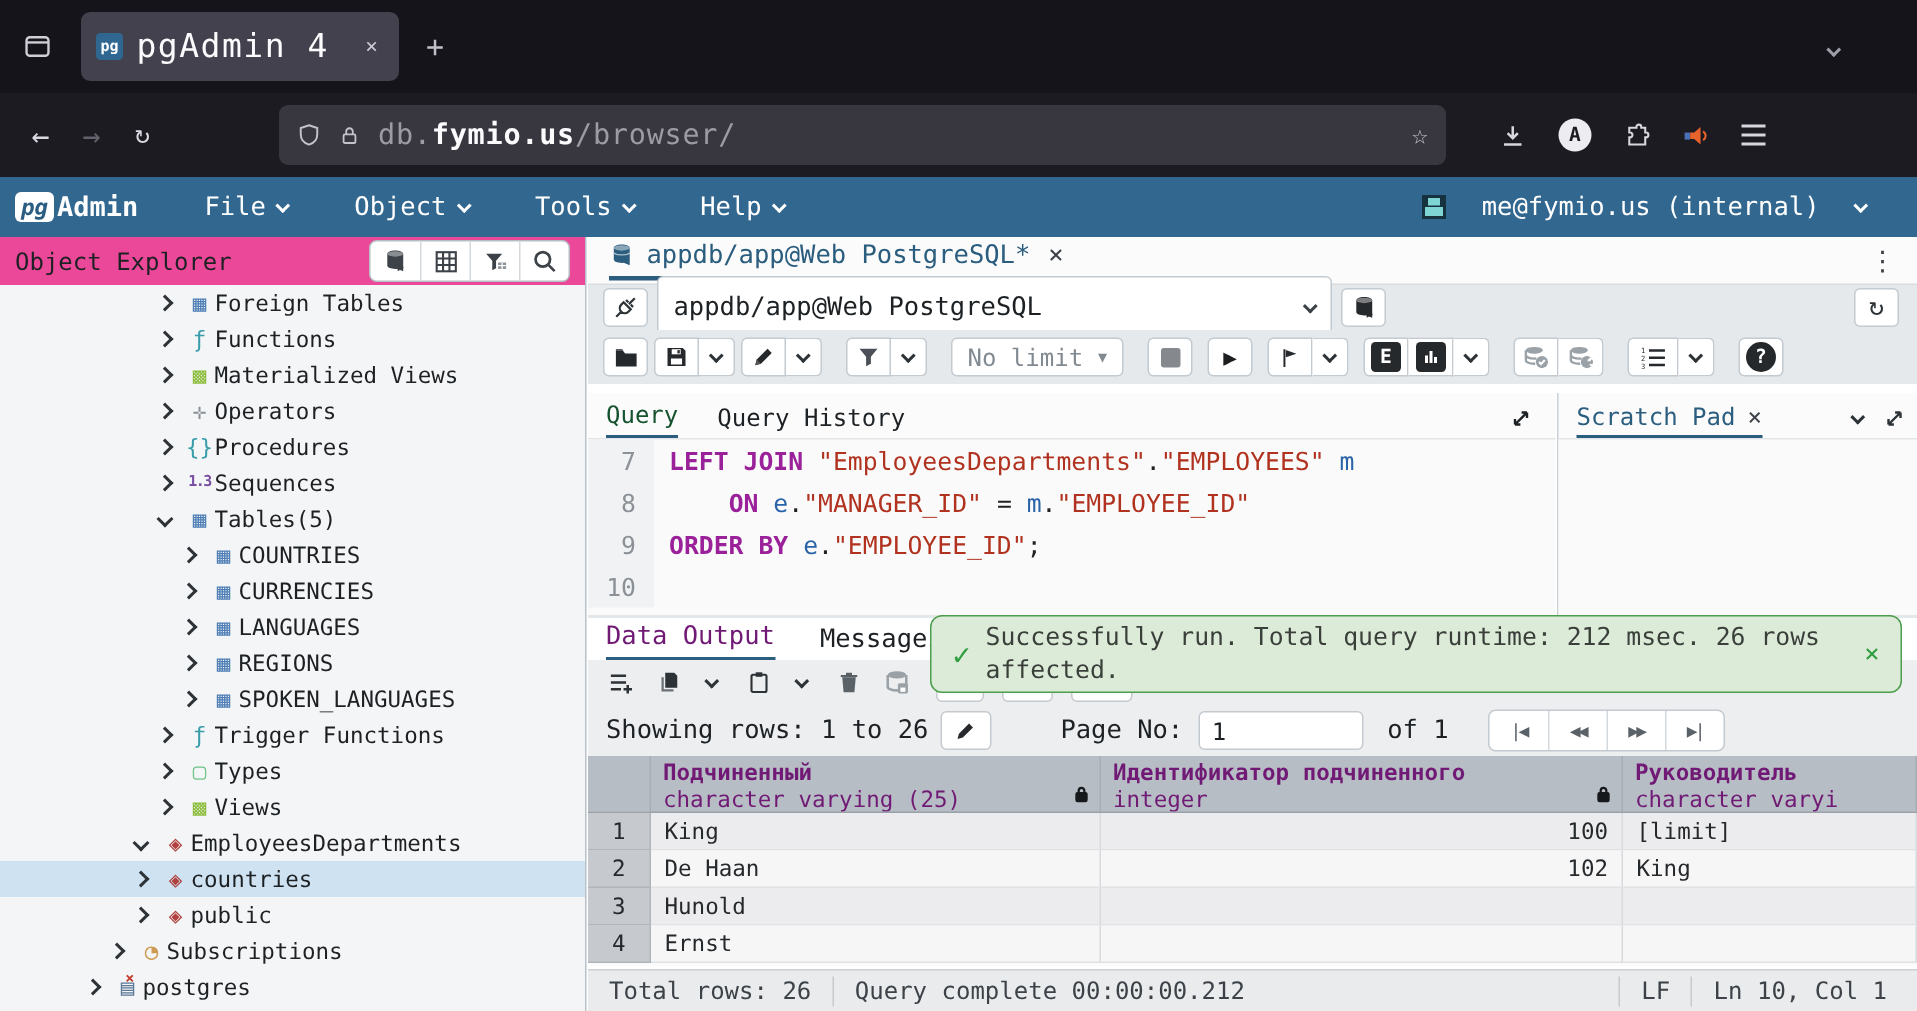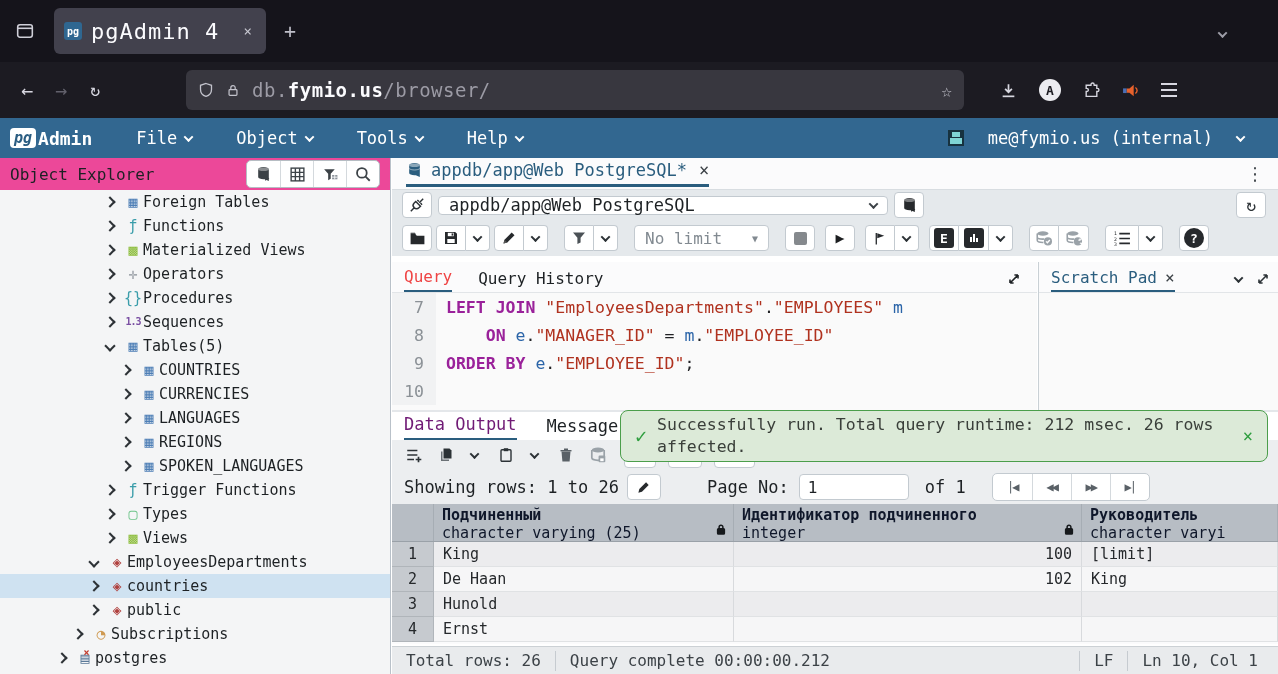--- a/index.html
+++ b/index.html
@@ -65,42 +65,42 @@
 
   
   #main { left:392px; top:158px; width:886px; height:516px; background:#fff; }
   #qt-tabbar { position:absolute; left:0; top:0; width:886px; height:32px; background:#fbfbfc; border-bottom:1px solid #d8dde1; display:flex; align-items:center; }
   #qt-tab { margin-left:14px; display:flex; align-items:center; gap:8px; padding-bottom:4px; border-bottom:3px solid #2a5d7e; color:#2a5d7e; font-size:17px; }
   #qt-tab .x { color:#3c4247; margin-left:4px; }
   #kebab { margin-left:auto; margin-right:14px; color:#3c4247; font-size:18px; }
 
   #connbar { position:absolute; left:0; top:32px; width:886px; height:30px; background:#e5e9ec; display:flex; align-items:center; padding-left:10px; gap:6px; }
   .wbtn { background:#fff; border:1px solid #c3cad0; border-radius:4px; height:26px; display:flex; align-items:center; justify-content:center; color:#2c3236; }
-  #connsel { width:450px; height:19px; background:#fff; border:1px solid #c3cad0; border-radius:4px; display:flex; align-items:center; padding:0 10px; font-size:17px; color:#1d2124; }
+  #connsel { width:450px; height:42px; background:#fff; border:1px solid #c3cad0; border-radius:4px; display:flex; align-items:center; padding:0 10px; font-size:17px; color:#1d2124; }
   #connsel .cv { margin-left:auto; color:#3c4247; }
   #connreset { position:absolute; right:12px; top:2px; width:30px; }
   #connreset span { font-size:17px; }
 
   #toolbar { position:absolute; left:0; top:62px; width:886px; height:36px; background:#e5e9ec; display:flex; align-items:center; padding-left:10px; gap:4px; }
   .tbg { display:flex; }
   .tbg .wbtn { border-radius:0; border-left-width:0; width:30px; }
   .tbg .wbtn:first-child { border-radius:4px 0 0 4px; border-left-width:1px; }
   .tbg .wbtn:last-child { border-radius:0 4px 4px 0; }
   .tbg .wbtn.single { border-radius:4px; border-left-width:1px; }
   .tbg .wbtn.narrow { width:24px; }
-  #limitbox { width:135px; justify-content:flex-start; padding:0 10px; color:#828a91; font-size:16px; }
+  #limitbox { width:115px; justify-content:flex-start; padding:0 10px; color:#828a91; font-size:16px; }
   #limitbox .tri { margin-left:auto; color:#828a91; font-size:10px; }
   .darkbox { width:20px; height:20px; background:#26292c; border-radius:3px; color:#fff; font-weight:bold; font-size:13px; display:flex; align-items:center; justify-content:center; }
   .gapper { width:8px; }
 
   
   #editor-zone { position:absolute; left:0; top:104px; width:645px; height:148px; }
   #edtabs { height:30px; display:flex; align-items:flex-end; padding-left:12px; gap:26px; background:#fbfbfc; }
   .edtab { font-size:16px; padding-bottom:4px; color:#1d2124; }
-  .edtab.active { color:#ef4444; border-bottom:2px solid #2a5d7e; }
+  .edtab.active { color:#14532d; border-bottom:2px solid #2a5d7e; }
   #edexpand { margin-left:auto; margin-right:16px; color:#1d2124; padding-bottom:6px; }
   #code { position:relative; height:118px; background:#fafafa; border-top:1px solid #e2e5e8; }
   .cline { display:flex; height:28px; align-items:center; font-size:16.5px; }
   .cline .ln { width:44px; text-align:right; padding-right:12px; color:#8b9196; background:#f1f2f3; height:100%; display:flex; align-items:center; justify-content:flex-end; flex:none; }
   .cline .ctext { padding-left:10px; white-space:pre; }
   .kw { color:#9a219a; font-weight:bold; }
   .str { color:#b0321f; }
   .vr { color:#2a64a8; }
   .pl { color:#202124; }
 
@@ -130,21 +130,21 @@
   #pageno { margin-left:10px; width:110px; height:26px; border:1px solid #c3cad0; border-radius:4px; background:#fff; font-family:inherit; font-size:16px; padding:0 8px; color:#1d2124; }
   #oflabel { margin-left:16px; }
   #pager { margin-left:26px; display:flex; border:1px solid #c3cad0; border-radius:5px; background:#fff; }
   #pager .pbtn { width:39px; height:26px; display:flex; align-items:center; justify-content:center; color:#5a6167; font-size:12px; border-left:1px solid #d4d9dd; letter-spacing:-2px; }
   #pager .pbtn:first-child { border-left:none; }
 
   
   #grid { position:absolute; left:0; top:346px; width:886px; height:140px; background:#fbfbfc; font-size:15px; }
   #ghead { display:flex; height:38px; background:#b7bdc4; border-bottom:1px solid #9aa1a8; }
   #ghead .gh0 { width:42px; border-right:1px solid #a6adb4; background:#b7bdc4; }
-  .gh { position:relative; border-right:1px solid #a6adb4; padding:2px 8px 0 8px; color:#0f172a; overflow:hidden; }
+  .gh { position:relative; border-right:1px solid #a6adb4; padding:2px 8px 0 8px; color:#701a75; overflow:hidden; }
   .gh .nm { font-weight:bold; font-size:15px; white-space:nowrap; }
   .gh .tp { font-size:15px; white-space:nowrap; }
   .gh .lock { position:absolute; right:6px; bottom:5px; color:#16191c; }
   .grow { display:flex; height:25px; }
   .grow .rn { width:42px; background:#c6cacf; border-right:1px solid #b0b5ba; border-bottom:1px solid #b0b5ba; display:flex; align-items:center; justify-content:center; color:#26292c; }
   .gcell { border-right:1px solid #d8dadd; border-bottom:1px solid #e0e2e4; display:flex; align-items:center; padding:0 9px; white-space:nowrap; overflow:hidden; color:#26292c; }
   .gcell.num { justify-content:flex-end; }
   .grow:nth-child(odd) .gcell { background:#ececee; }
   .grow:nth-child(even) .gcell { background:#f6f6f7; }
 

